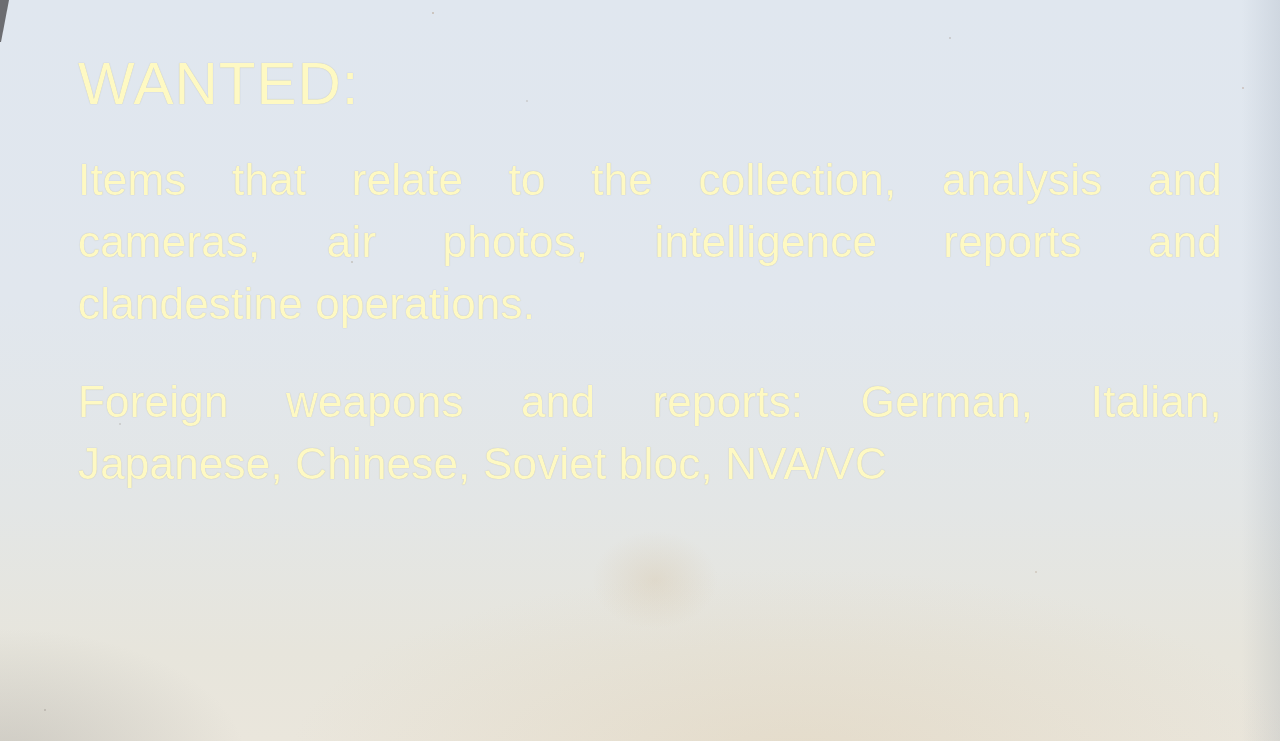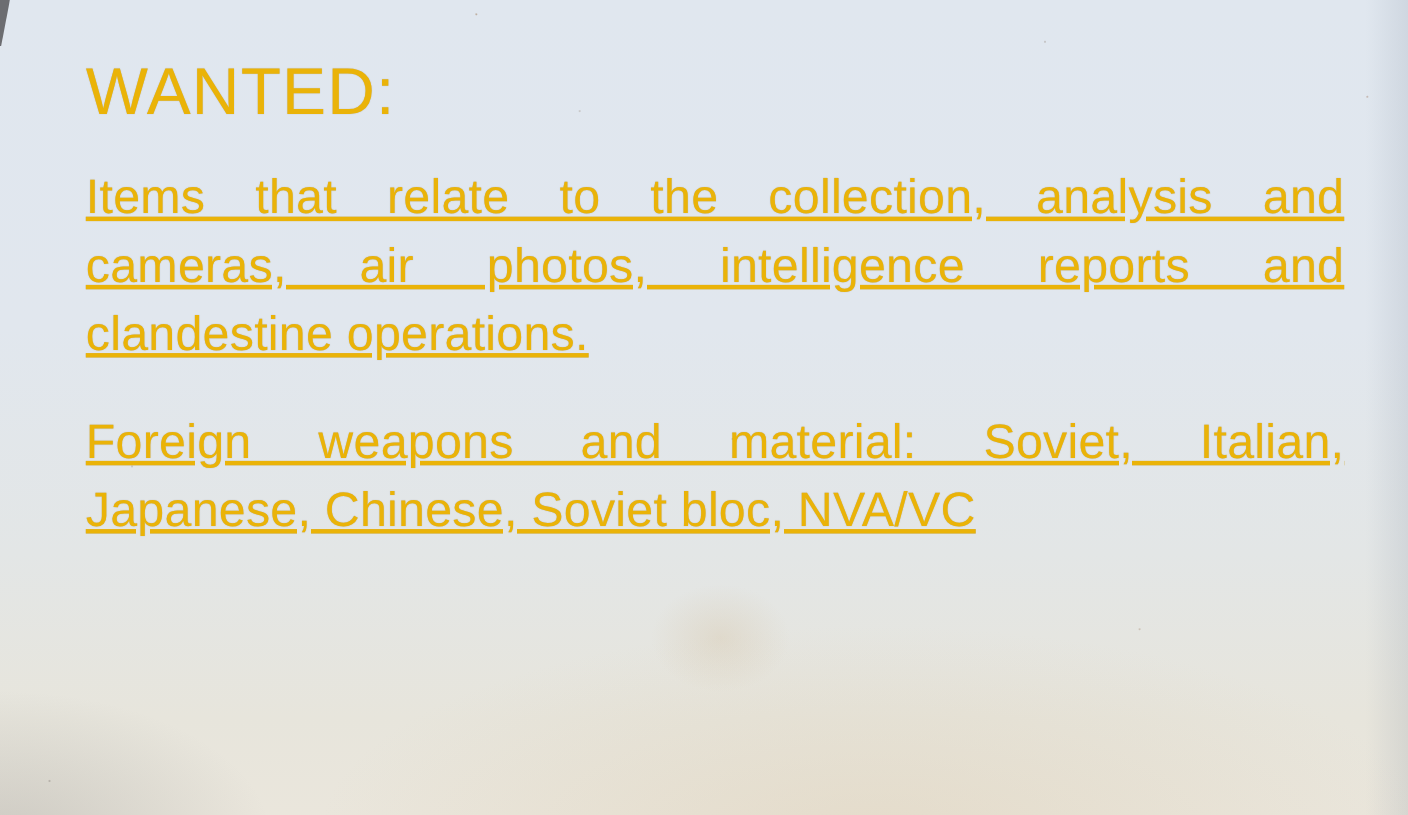--- a/index.html
+++ b/index.html
@@ -55,21 +55,21 @@
     height: 42px;
     background: #57575a;
     clip-path: polygon(0 0, 9px 0, 1px 42px, 0 42px);
     opacity: 0.85;
   }
   .content {
     position: absolute;
     inset: 0;
     padding: 0 58px 0 78px;
     overflow: hidden;
-    color: #eab308;
+    color: #fef9c3;
     text-shadow: 0 0 1px rgba(83, 86, 94, 0.35);
   }
   .title {
     margin: 53px 0 0 0;
     font-size: 60px;
     line-height: 62px;
     font-weight: 400;
     letter-spacing: 1px;
   }
   .para {
@@ -77,21 +77,20 @@
     font-size: 44px;
     line-height: 62px;
     font-weight: 400;
     letter-spacing: 0.2px;
   }
   .para-1 { margin-top: 34px; }
   .para-2 { margin-top: 36px; }
   .para-3 { margin-top: 38px; }
   .line {
     display: block;
-    text-decoration: underline;
   }
   .just {
     text-align: justify;
     text-align-last: justify;
   }
   .left {
     text-align: left;
   }
 </style>
 </head>
@@ -105,18 +104,18 @@
   <div class="content">
     <h1 class="title">WANTED:</h1>
 
     <p class="para para-1">
       <span class="line just">Items that relate to the collection, analysis and</span>
       <span class="line just">cameras, air photos, intelligence reports and</span>
       <span class="line left">clandestine operations.</span>
     </p>
 
     <p class="para para-2">
-      <span class="line just">Foreign weapons and material: Soviet, Italian,</span>
+      <span class="line just">Foreign weapons and reports: German, Italian,</span>
       <span class="line left">Japanese, Chinese, Soviet bloc, NVA/VC</span>
     </p>
 
   </div>
 </div>
 
 </body></html>

